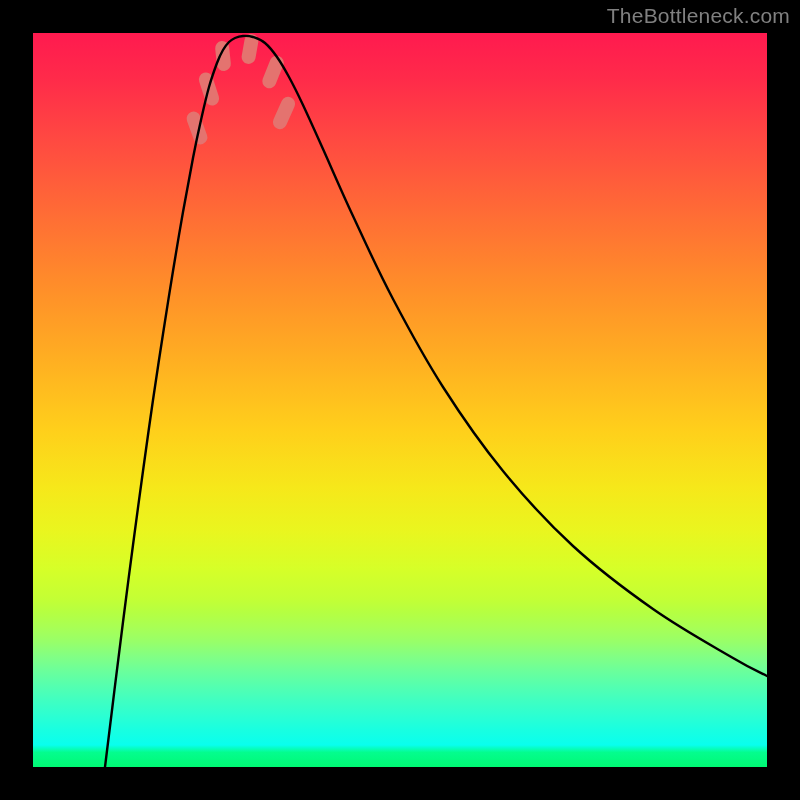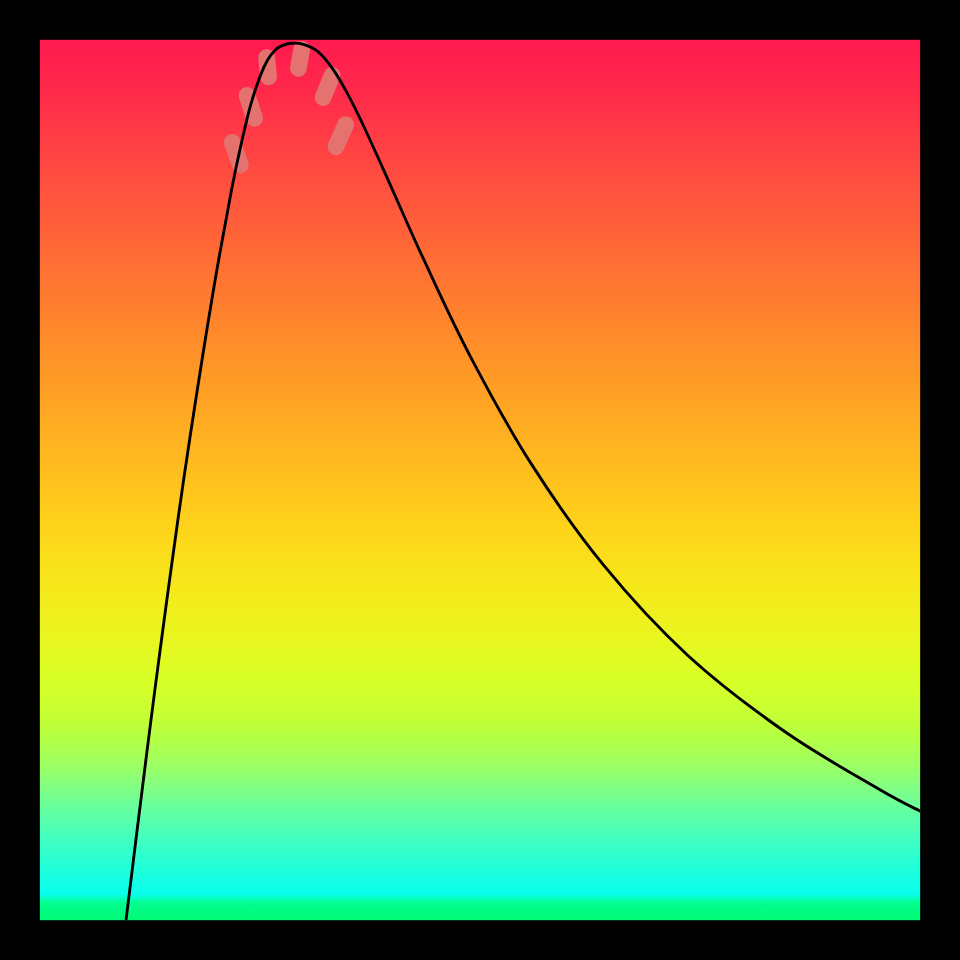--- a/index.html
+++ b/index.html
@@ -67,20 +67,21 @@
   }
   svg.curve {
     position: absolute;
     inset: 0;
   }
 </style>
 </head>
 <body>
 
 <div class="stage">
+  <div class="watermark">TheBottleneck.com</div>
   <div class="plot">
     <div class="gradient"></div>
     <svg class="curve" viewBox="0 0 734 734" preserveAspectRatio="none">
       <g id="marker-group">
           <rect x="157.0" y="78.0" width="14" height="34" rx="7.0" ry="7.0" fill="#e4736f" transform="rotate(-20 164 95)"></rect>
           <rect x="169.0" y="39.0" width="14" height="34" rx="7.0" ry="7.0" fill="#e4736f" transform="rotate(-18 176 56)"></rect>
           <rect x="183.0" y="8.0" width="14" height="30" rx="7.0" ry="7.0" fill="#e4736f" transform="rotate(-6 190 23)"></rect>
           <rect x="210.0" y="1.0" width="14" height="30" rx="7.0" ry="7.0" fill="#e4736f" transform="rotate(10 217 16)"></rect>
           <rect x="233.0" y="22.0" width="14" height="34" rx="7.0" ry="7.0" fill="#e4736f" transform="rotate(22 240 39)"></rect>
           <rect x="244.0" y="63.0" width="14" height="34" rx="7.0" ry="7.0" fill="#e4736f" transform="rotate(24 251 80)"></rect>

